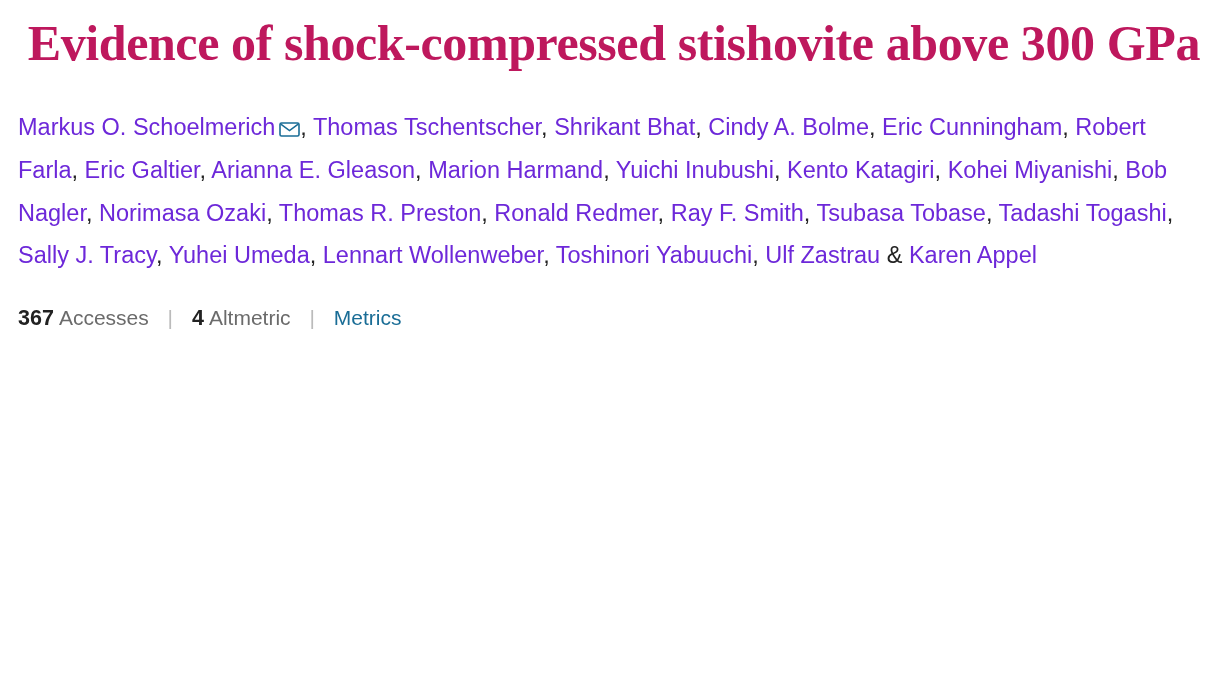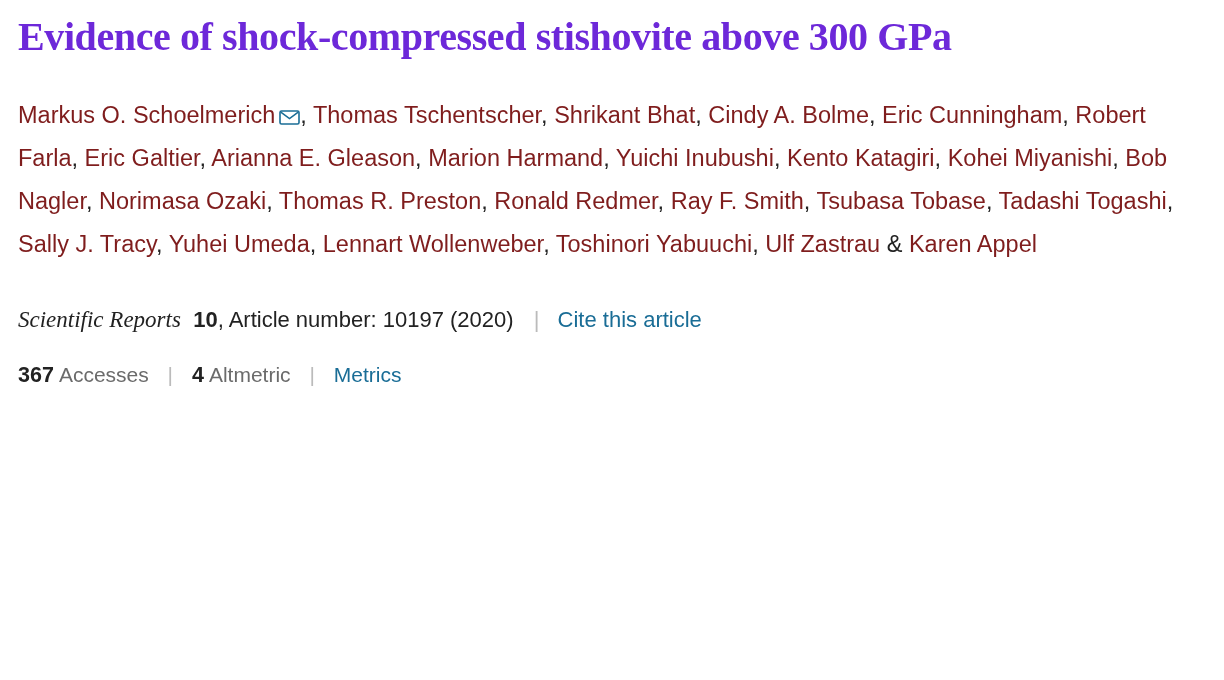--- a/index.html
+++ b/index.html
@@ -14,36 +14,37 @@
     color: #222222;
     overflow: hidden;
   }
   .page {
     padding: 14px 24px 0 18px;
     box-sizing: border-box;
   }
   .title {
     font-family: "Liberation Serif", serif;
     font-weight: bold;
-    font-size: 40px;
+    font-size: 50px;
     line-height: 1.16;
     letter-spacing: -0.4px;
-    color: #6d28d9;
+    color: #be185d;
     margin: 0 0 34px 0;
     max-width: 1190px;
+    text-align: right;
   }
   .authors {
     font-size: 23.5px;
     line-height: 1.82;
     color: #222222;
     max-width: 1195px;
     margin-bottom: 26px;
   }
   .authors a {
-    color: #7f1d1d;
+    color: #6d28d9;
     text-decoration: none;
   }
   .authors a.underlined {
   }
   .sep {
     color: #222222;
   }
   .mail-icon {
     display: inline-block;
     vertical-align: -2px;
@@ -105,27 +106,20 @@
 
 <div class="page">
 
   <h1 class="title">Evidence of shock-compressed stishovite above 300 GPa</h1>
 
   <div class="authors"><a href="#">Markus O. Schoelmerich</a><span class="mail-icon"><svg width="21" height="15" viewBox="0 0 21 15">
           <rect x="1" y="1" width="19" height="13" rx="1.5" ry="1.5" fill="none" stroke="#1a6d96" stroke-width="1.6"></rect>
           <path d="M1.8 2.2 L10.5 8.6 L19.2 2.2" fill="none" stroke="#1a6d96" stroke-width="1.6"></path>
         </svg></span><span class="sep">, </span><a href="#">Thomas Tschentscher</a><span class="sep">, </span><a href="#">Shrikant Bhat</a><span class="sep">, </span><a href="#">Cindy A. Bolme</a><span class="sep">, </span><a href="#">Eric Cunningham</a><span class="sep">, </span><a href="#">Robert Farla</a><span class="sep">, </span><a href="#">Eric Galtier</a><span class="sep">, </span><a href="#">Arianna E. Gleason</a><span class="sep">, </span><a href="#">Marion Harmand</a><span class="sep">, </span><a href="#">Yuichi Inubushi</a><span class="sep">, </span><a href="#">Kento Katagiri</a><span class="sep">, </span><a href="#">Kohei Miyanishi</a><span class="sep">, </span><a href="#">Bob Nagler</a><span class="sep">, </span><a href="#">Norimasa Ozaki</a><span class="sep">, </span><a href="#">Thomas R. Preston</a><span class="sep">, </span><a href="#">Ronald Redmer</a><span class="sep">, </span><a href="#">Ray F. Smith</a><span class="sep">, </span><a href="#">Tsubasa Tobase</a><span class="sep">, </span><a href="#">Tadashi Togashi</a><span class="sep">, </span><a href="#">Sally J. Tracy</a><span class="sep">, </span><a href="#">Yuhei Umeda</a><span class="sep">, </span><a href="#" class="underlined">Lennart Wollenweber</a><span class="sep">, </span><a href="#">Toshinori Yabuuchi</a><span class="sep">, </span><a href="#">Ulf Zastrau</a><span class="sep"> &amp; </span><a href="#">Karen Appel</a></div>
 
-  <div class="citation">
-    <span class="journal">Scientific Reports</span>
-    <span>&nbsp;</span><span class="volume">10</span><span>, Article number: </span><span>10197</span>
-    <span>(2020)</span>
-    <span class="divider">|</span>
-    <a href="#" class="cite-link">Cite this article</a>
-  </div>
 
   <div class="metrics">
     <span class="count">367</span><span class="label">Accesses</span>
     <span class="divider">|</span>
     <span class="count">4</span><span class="label">Altmetric</span>
     <span class="divider">|</span>
     <a href="#">Metrics</a>
   </div>
 
 </div>

